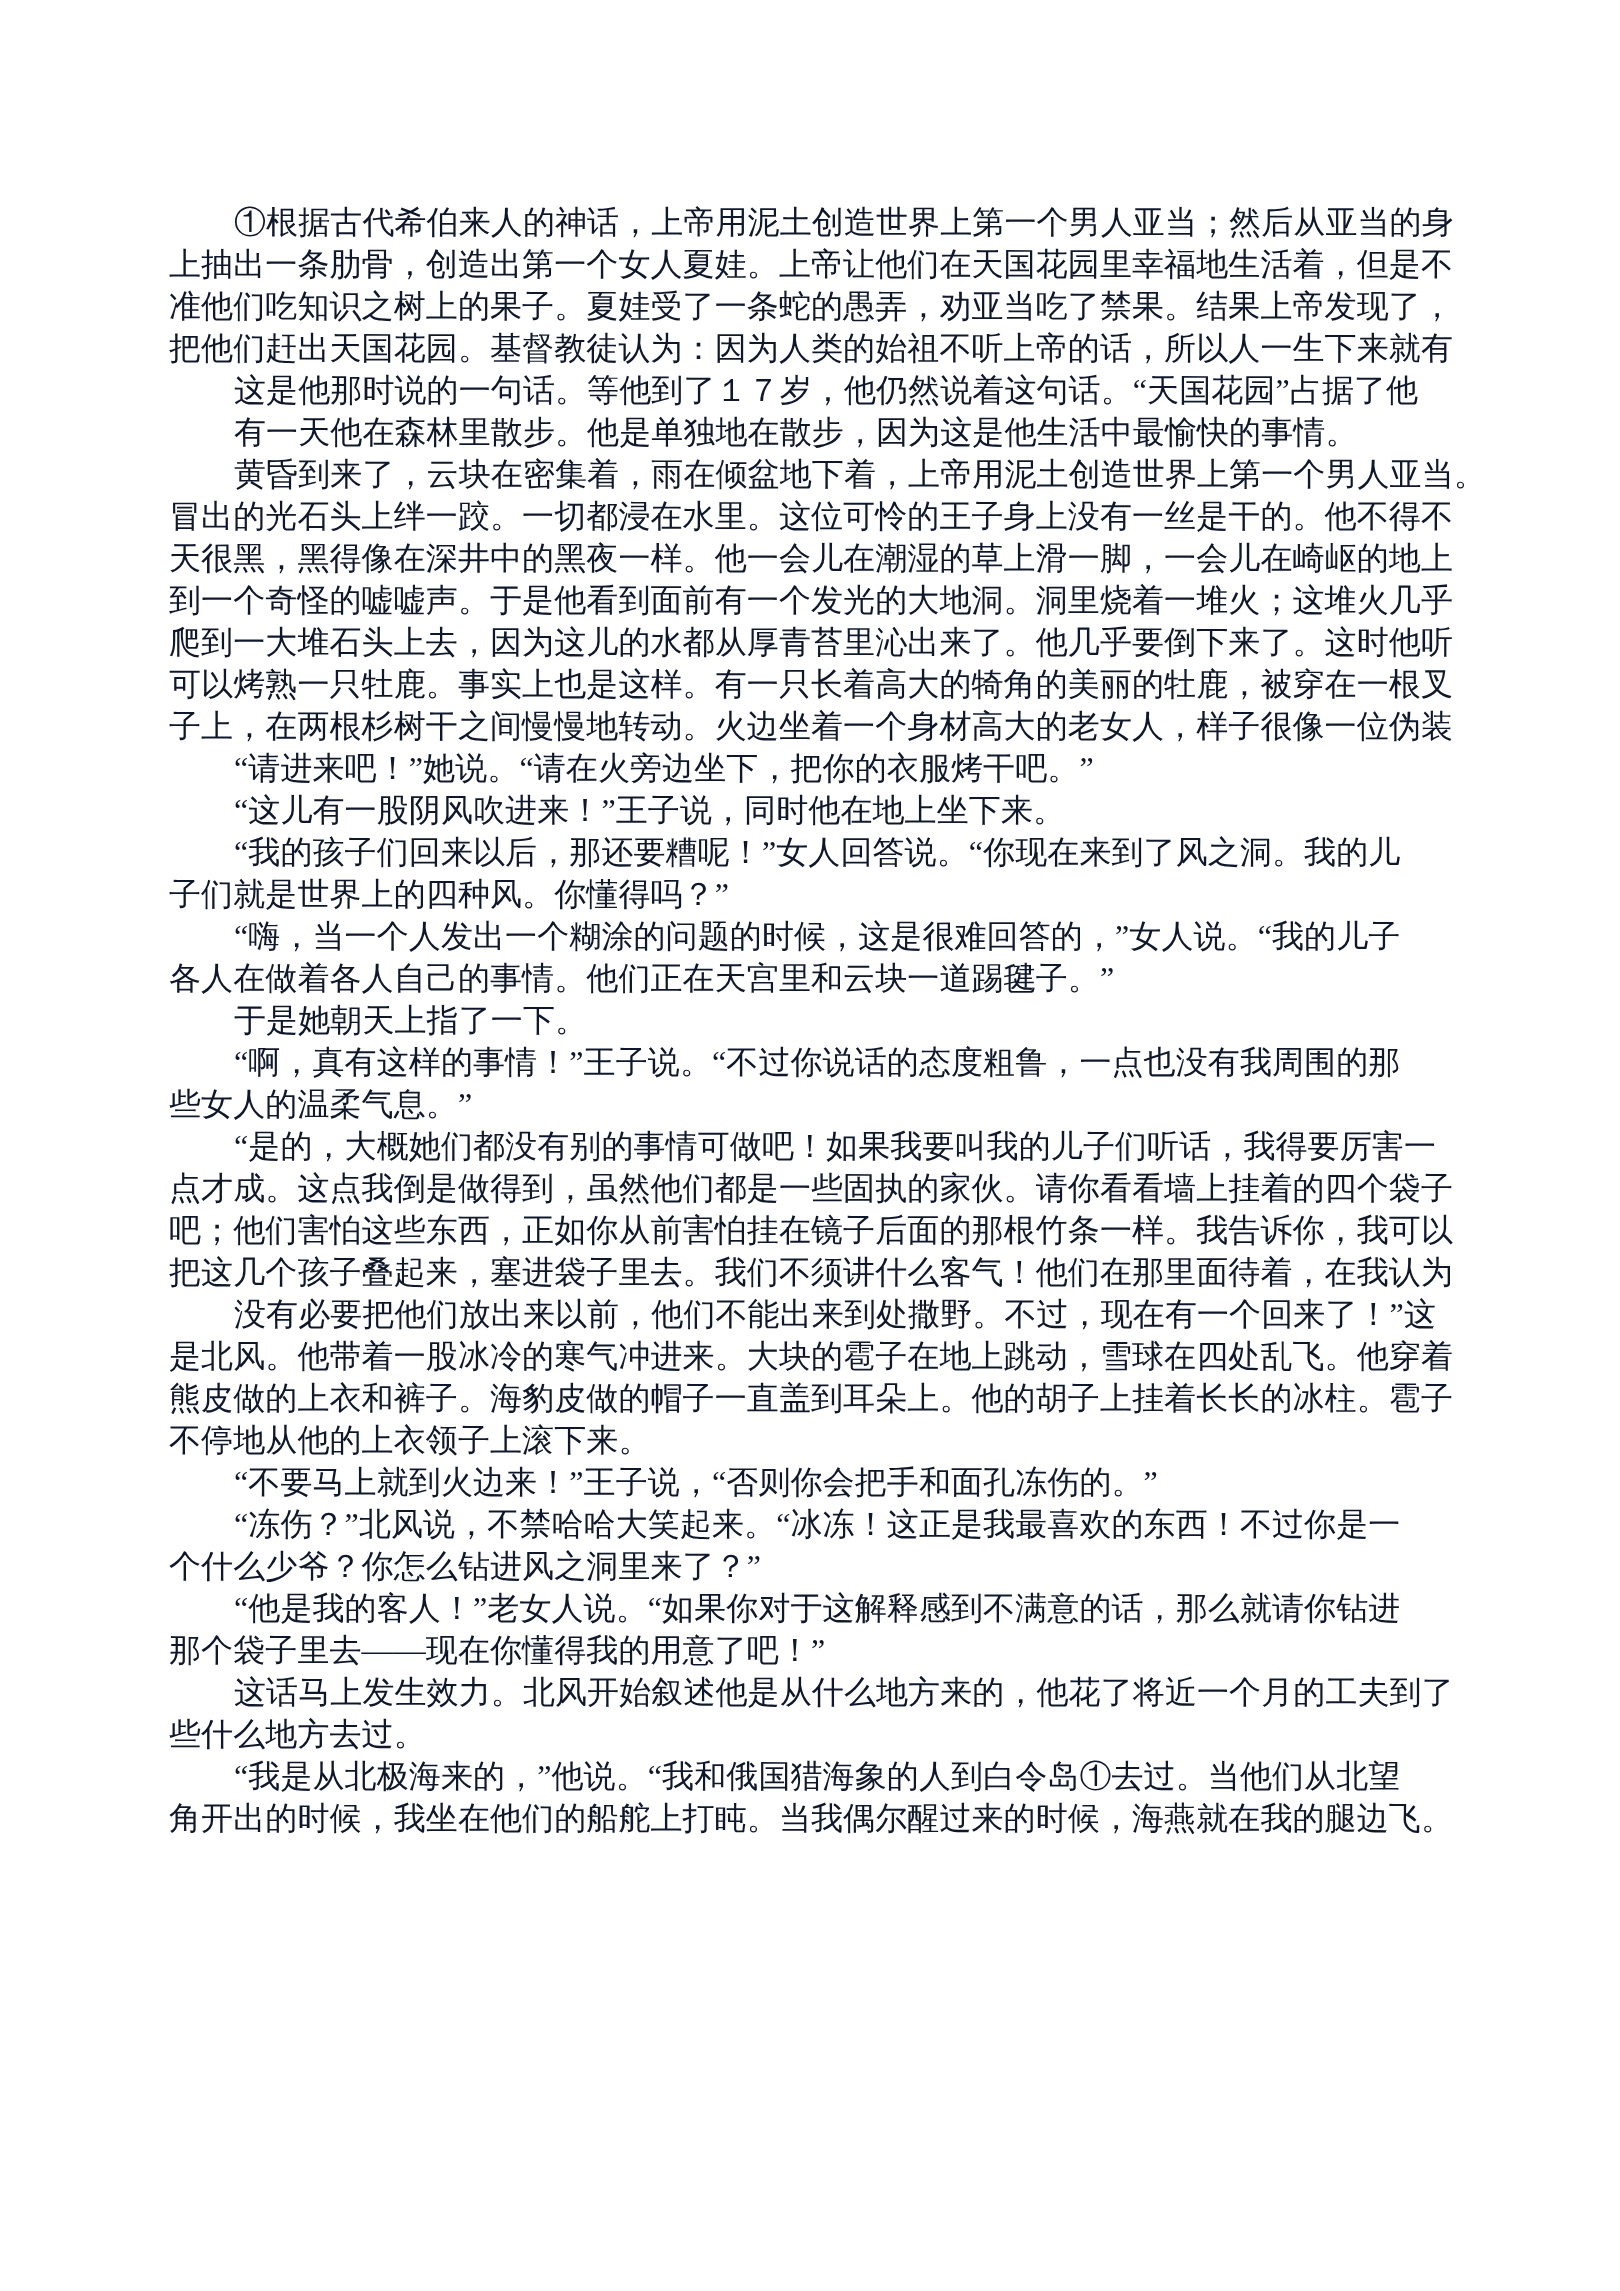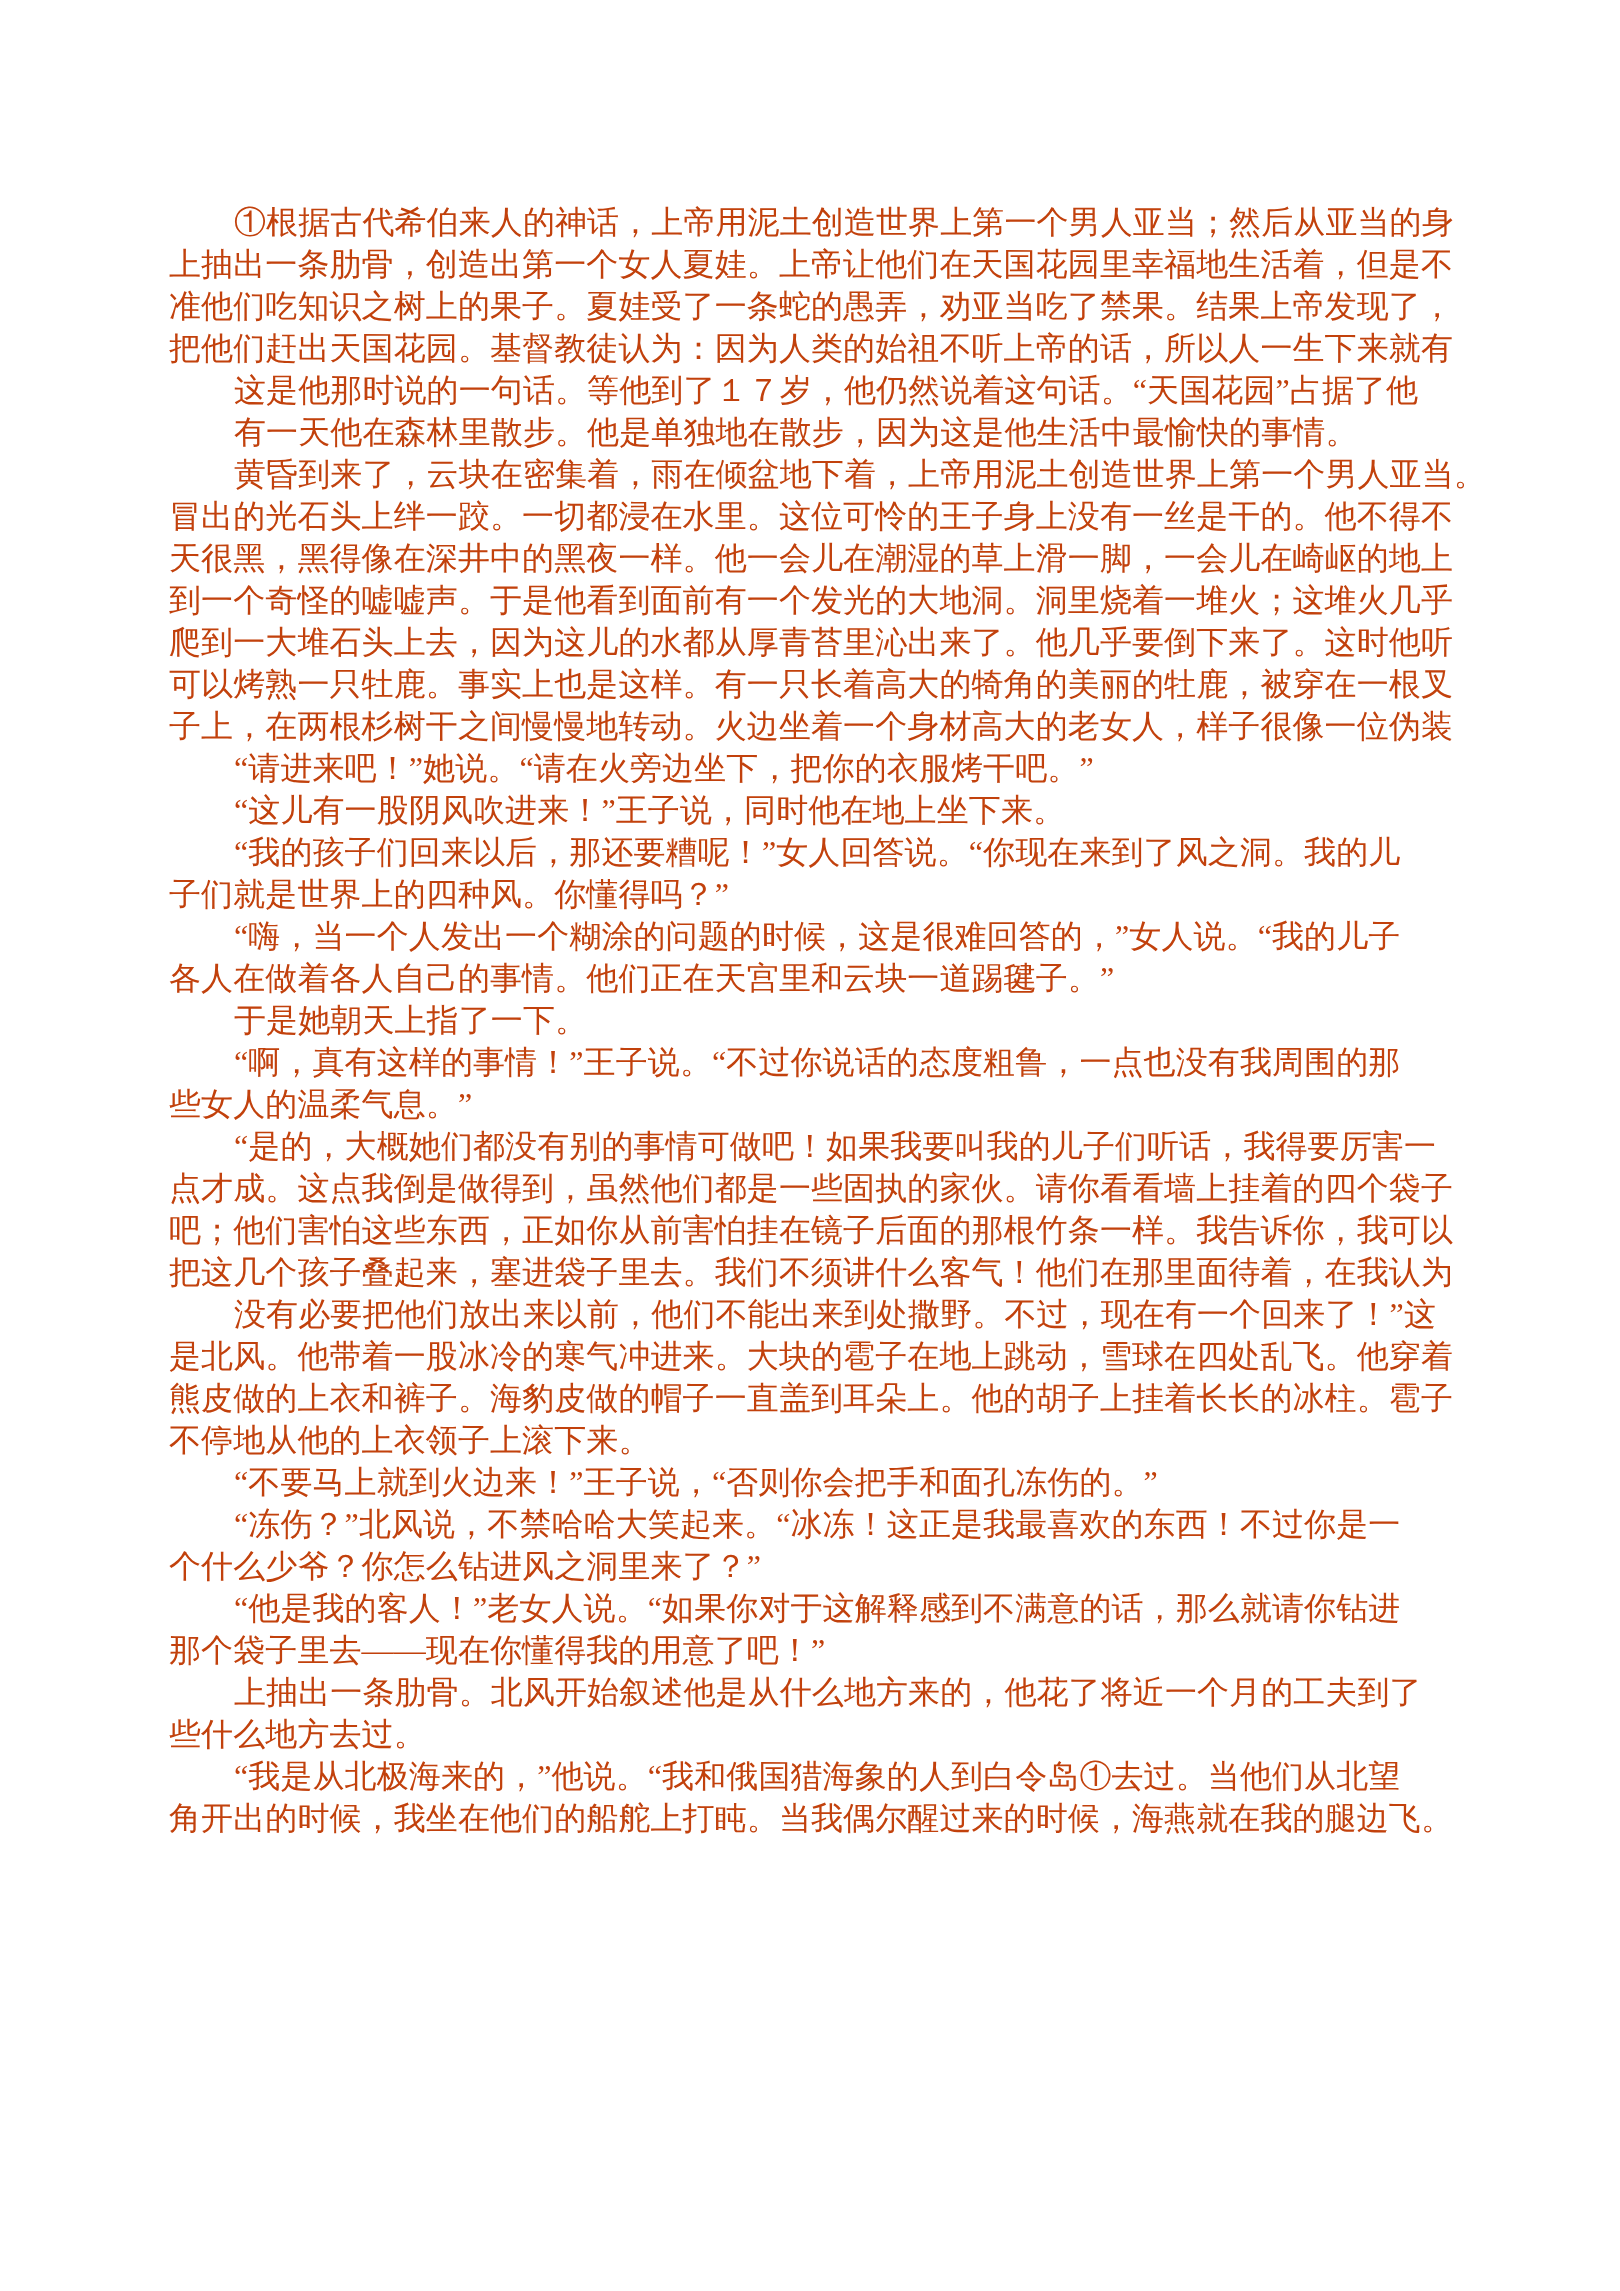--- a/index.html
+++ b/index.html
@@ -30,21 +30,21 @@
     height: 42px;
   }
   .line.indent {
     padding-left: 65px;
   }
 </style>
 </head>
 <body>
 
 <div class="page" style="background: rgb(255, 255, 255);">
-  <div class="text-block" id="lines-host" style="color: #c2410c;">
+  <div class="text-block" id="lines-host" style="color: #0f172a;">
       <div class="line indent">①根据古代希伯来人的神话，上帝用泥土创造世界上第一个男人亚当；然后从亚当的身</div>
       <div class="line">上抽出一条肋骨，创造出第一个女人夏娃。上帝让他们在天国花园里幸福地生活着，但是不</div>
       <div class="line">准他们吃知识之树上的果子。夏娃受了一条蛇的愚弄，劝亚当吃了禁果。结果上帝发现了，</div>
       <div class="line">把他们赶出天国花园。基督教徒认为：因为人类的始祖不听上帝的话，所以人一生下来就有</div>
       <div class="line indent">这是他那时说的一句话。等他到了１７岁，他仍然说着这句话。“天国花园”占据了他</div>
       <div class="line indent">有一天他在森林里散步。他是单独地在散步，因为这是他生活中最愉快的事情。</div>
       <div class="line indent">黄昏到来了，云块在密集着，雨在倾盆地下着，上帝用泥土创造世界上第一个男人亚当。</div>
       <div class="line">冒出的光石头上绊一跤。一切都浸在水里。这位可怜的王子身上没有一丝是干的。他不得不</div>
       <div class="line">天很黑，黑得像在深井中的黑夜一样。他一会儿在潮湿的草上滑一脚，一会儿在崎岖的地上</div>
       <div class="line">到一个奇怪的嘘嘘声。于是他看到面前有一个发光的大地洞。洞里烧着一堆火；这堆火几乎</div>
@@ -66,19 +66,19 @@
       <div class="line">把这几个孩子叠起来，塞进袋子里去。我们不须讲什么客气！他们在那里面待着，在我认为</div>
       <div class="line indent">没有必要把他们放出来以前，他们不能出来到处撒野。不过，现在有一个回来了！”这</div>
       <div class="line">是北风。他带着一股冰冷的寒气冲进来。大块的雹子在地上跳动，雪球在四处乱飞。他穿着</div>
       <div class="line">熊皮做的上衣和裤子。海豹皮做的帽子一直盖到耳朵上。他的胡子上挂着长长的冰柱。雹子</div>
       <div class="line">不停地从他的上衣领子上滚下来。</div>
       <div class="line indent">“不要马上就到火边来！”王子说，“否则你会把手和面孔冻伤的。”</div>
       <div class="line indent">“冻伤？”北风说，不禁哈哈大笑起来。“冰冻！这正是我最喜欢的东西！不过你是一</div>
       <div class="line">个什么少爷？你怎么钻进风之洞里来了？”</div>
       <div class="line indent">“他是我的客人！”老女人说。“如果你对于这解释感到不满意的话，那么就请你钻进</div>
       <div class="line">那个袋子里去——现在你懂得我的用意了吧！”</div>
-      <div class="line indent">上抽出一条肋骨。北风开始叙述他是从什么地方来的，他花了将近一个月的工夫到了</div>
+      <div class="line indent">这话马上发生效力。北风开始叙述他是从什么地方来的，他花了将近一个月的工夫到了</div>
       <div class="line">些什么地方去过。</div>
       <div class="line indent">“我是从北极海来的，”他说。“我和俄国猎海象的人到白令岛①去过。当他们从北望</div>
       <div class="line">角开出的时候，我坐在他们的船舵上打盹。当我偶尔醒过来的时候，海燕就在我的腿边飞。</div>
     </div>
 </div>
 
 
 </body></html>

